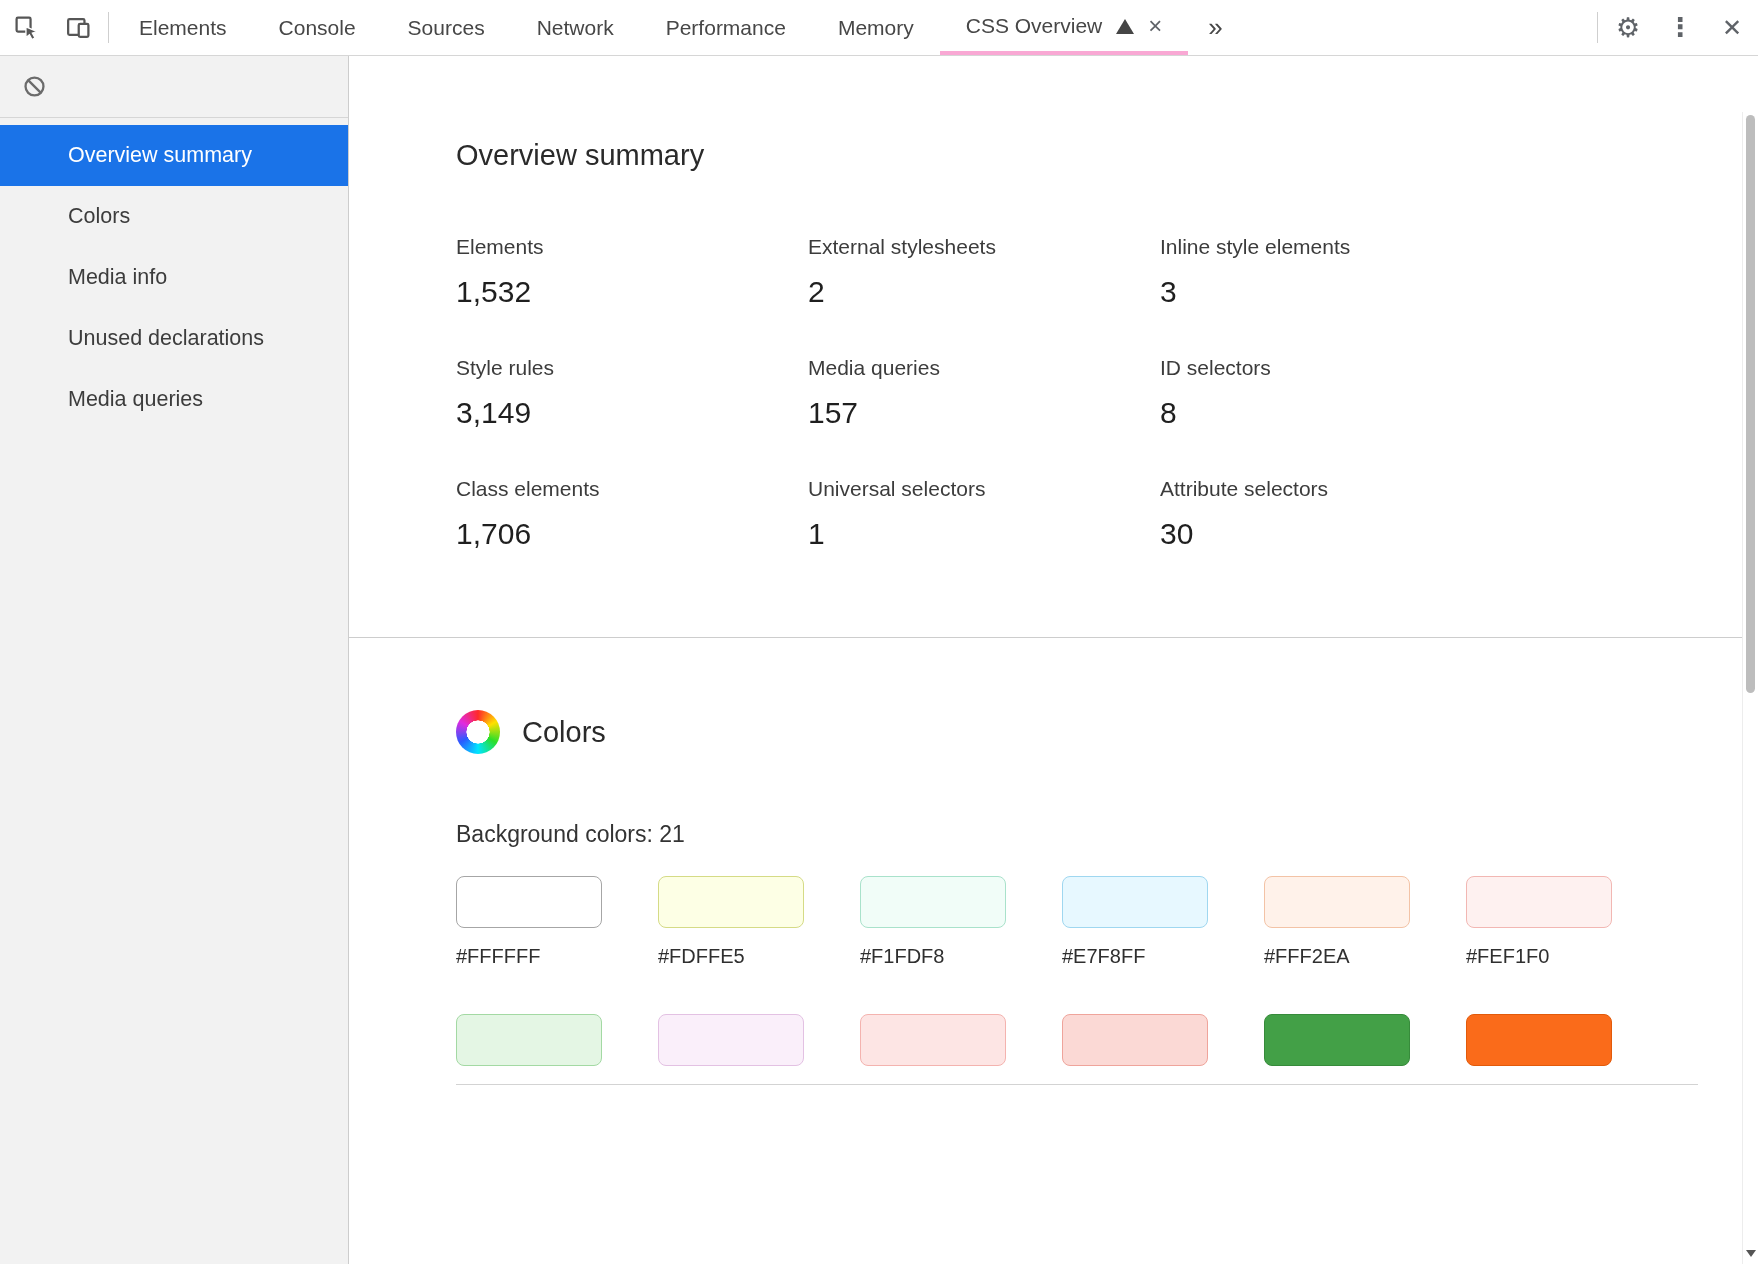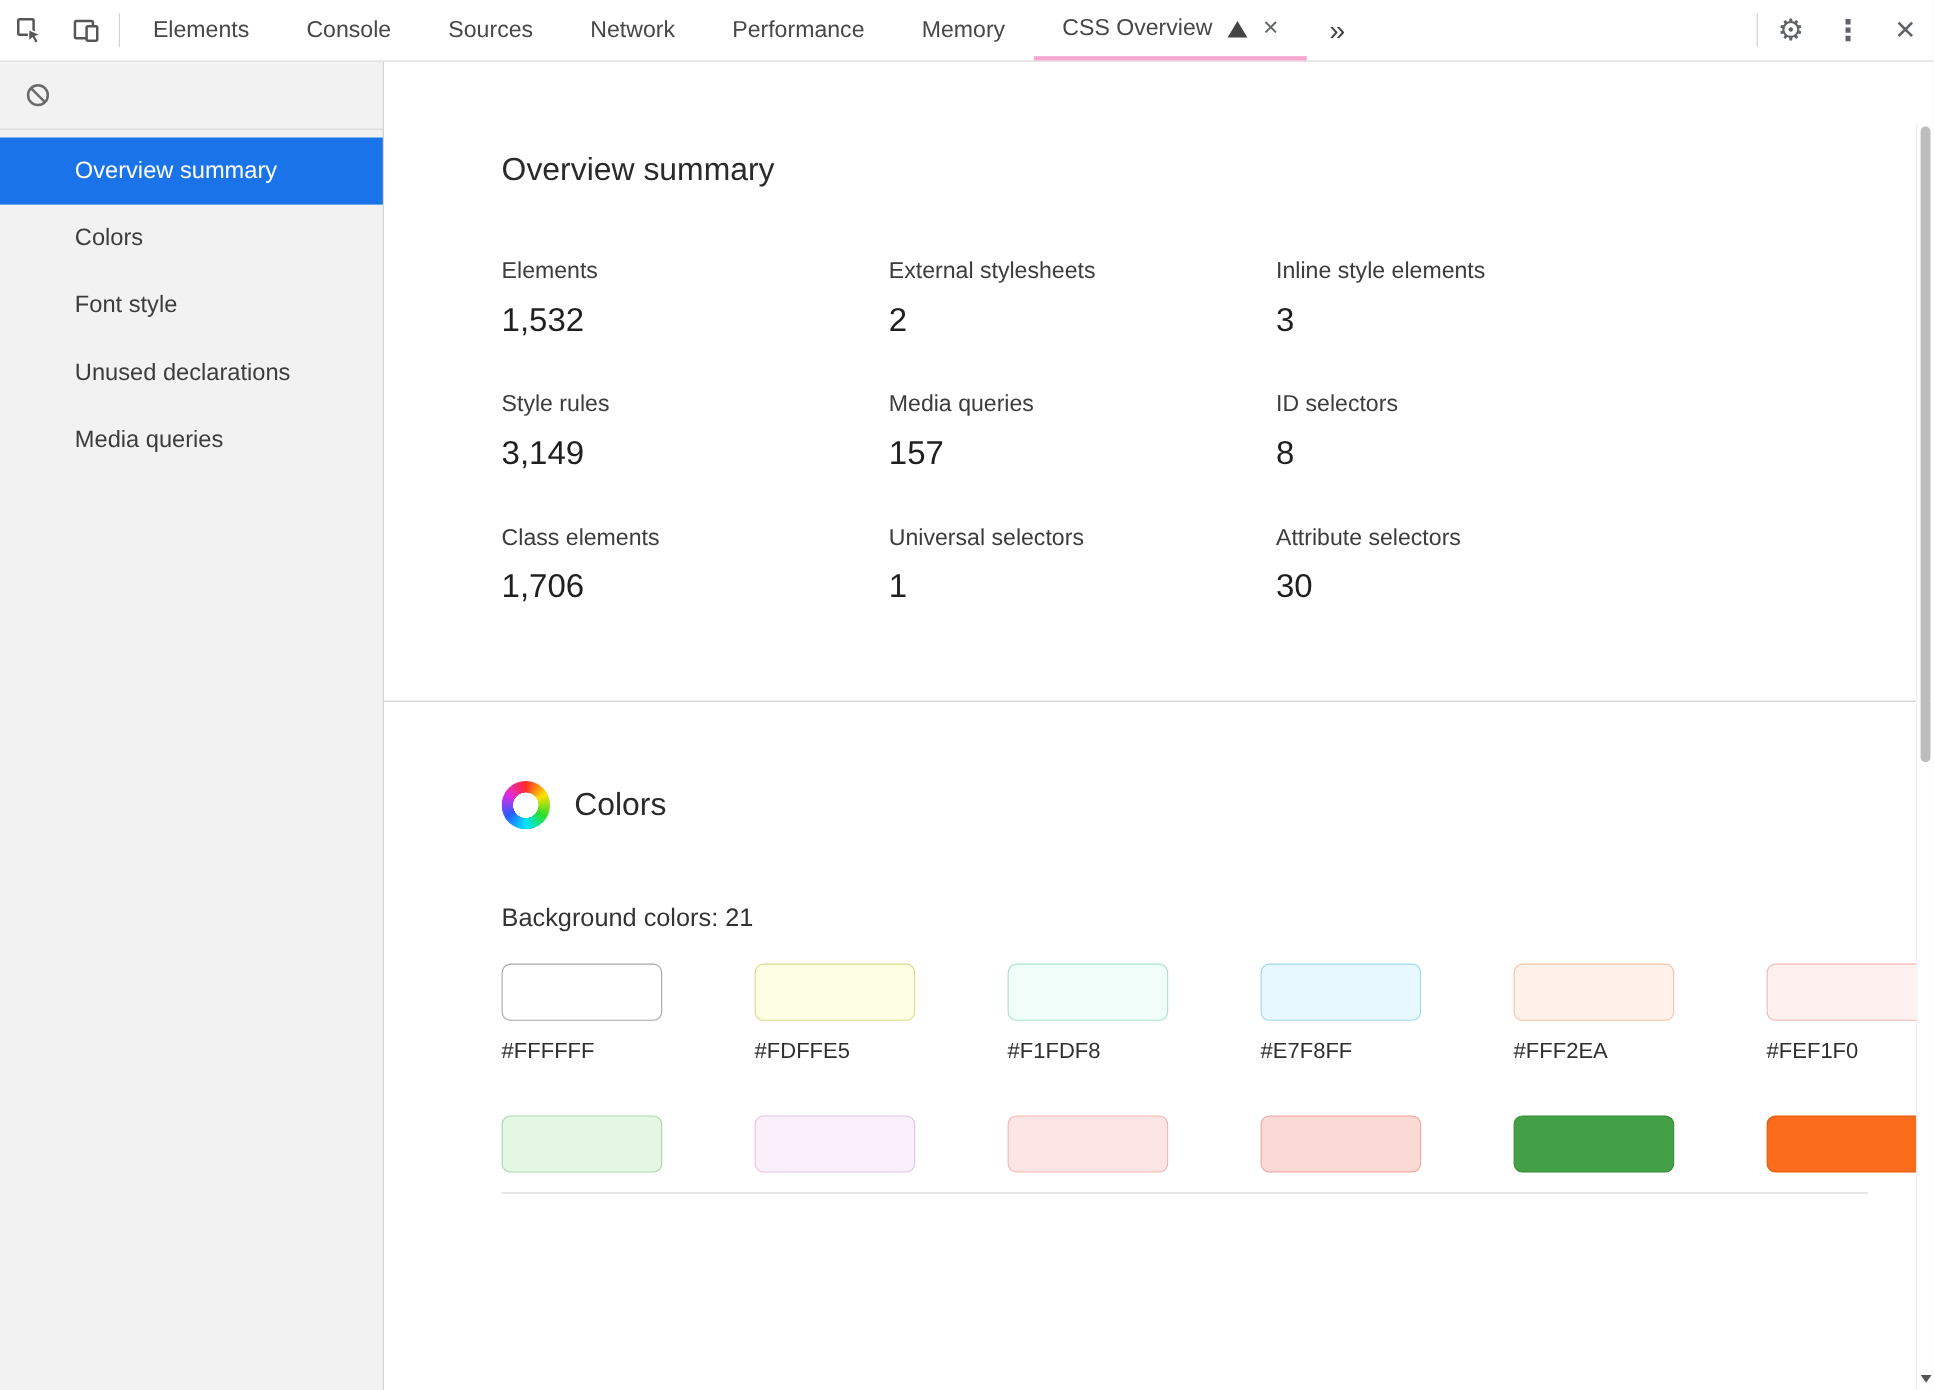--- a/index.html
+++ b/index.html
@@ -55,21 +55,21 @@
   .sec-colors{padding:72px 60px 0 107px;}
   .colors-header{display:flex;align-items:center;gap:22px;height:44px;}
   .colors-header h2{margin:0;font-size:29px;font-weight:400;color:#2a2a2a;}
   .color-wheel{
     width:44px;height:44px;border-radius:50%;
     background:
       radial-gradient(closest-side,#ffffff 52%,transparent 53%),
       conic-gradient(#ff2a2a,#ffe000,#2adf2a,#00e5ff,#2a5bff,#e02ae0,#ff2a2a);
   }
   .group-label{margin-top:66px;font-size:23px;color:#333;line-height:28px;}
-  .swatch-row{display:flex;gap:84px;margin-top:28px;}
+  .swatch-row{display:flex;gap:56px;margin-top:28px;}
   .swatch-row.row2{margin-top:46px;}
   .swatch-item{width:146px;}
   .swatch{width:146px;height:52px;border-radius:8px;border:1px solid #bbb;cursor:pointer;}
   .swatch-label{margin-top:16px;font-size:20px;line-height:24px;color:#2f2f2f;}
   .bottom-sep{border-top:1px solid #d3d3d3;margin-top:18px;}
   
   .scrollbar{
     position:absolute;top:56px;right:0;bottom:0;width:16px;background:#ffffff;border-left:1px solid #ededed;z-index:6;
   }
   .scroll-thumb{position:absolute;top:3px;left:3px;width:9px;height:578px;background:#bdbdbd;border-radius:5px;}
@@ -128,21 +128,21 @@
         <span style="display:flex;cursor:pointer;">
           <svg width="25" height="25" viewBox="0 0 24 24">
             <circle cx="12" cy="12" r="8.6" fill="none" stroke="#6b6b6b" stroke-width="2.2"></circle>
             <line x1="5.9" y1="5.9" x2="18.1" y2="18.1" stroke="#6b6b6b" stroke-width="2.2"></line>
           </svg>
         </span>
       </div>
       <div class="sidebar-items">
         <div class="side-item selected">Overview summary</div>
         <div class="side-item">Colors</div>
-        <div class="side-item">Font style</div>
+        <div class="side-item">Media info</div>
         <div class="side-item">Unused declarations</div>
         <div class="side-item">Media queries</div>
       </div>
     </aside>
 
     <main class="content">
 
       <section class="sec-summary">
         <h1>Overview summary</h1>
         <div class="stats-grid">

